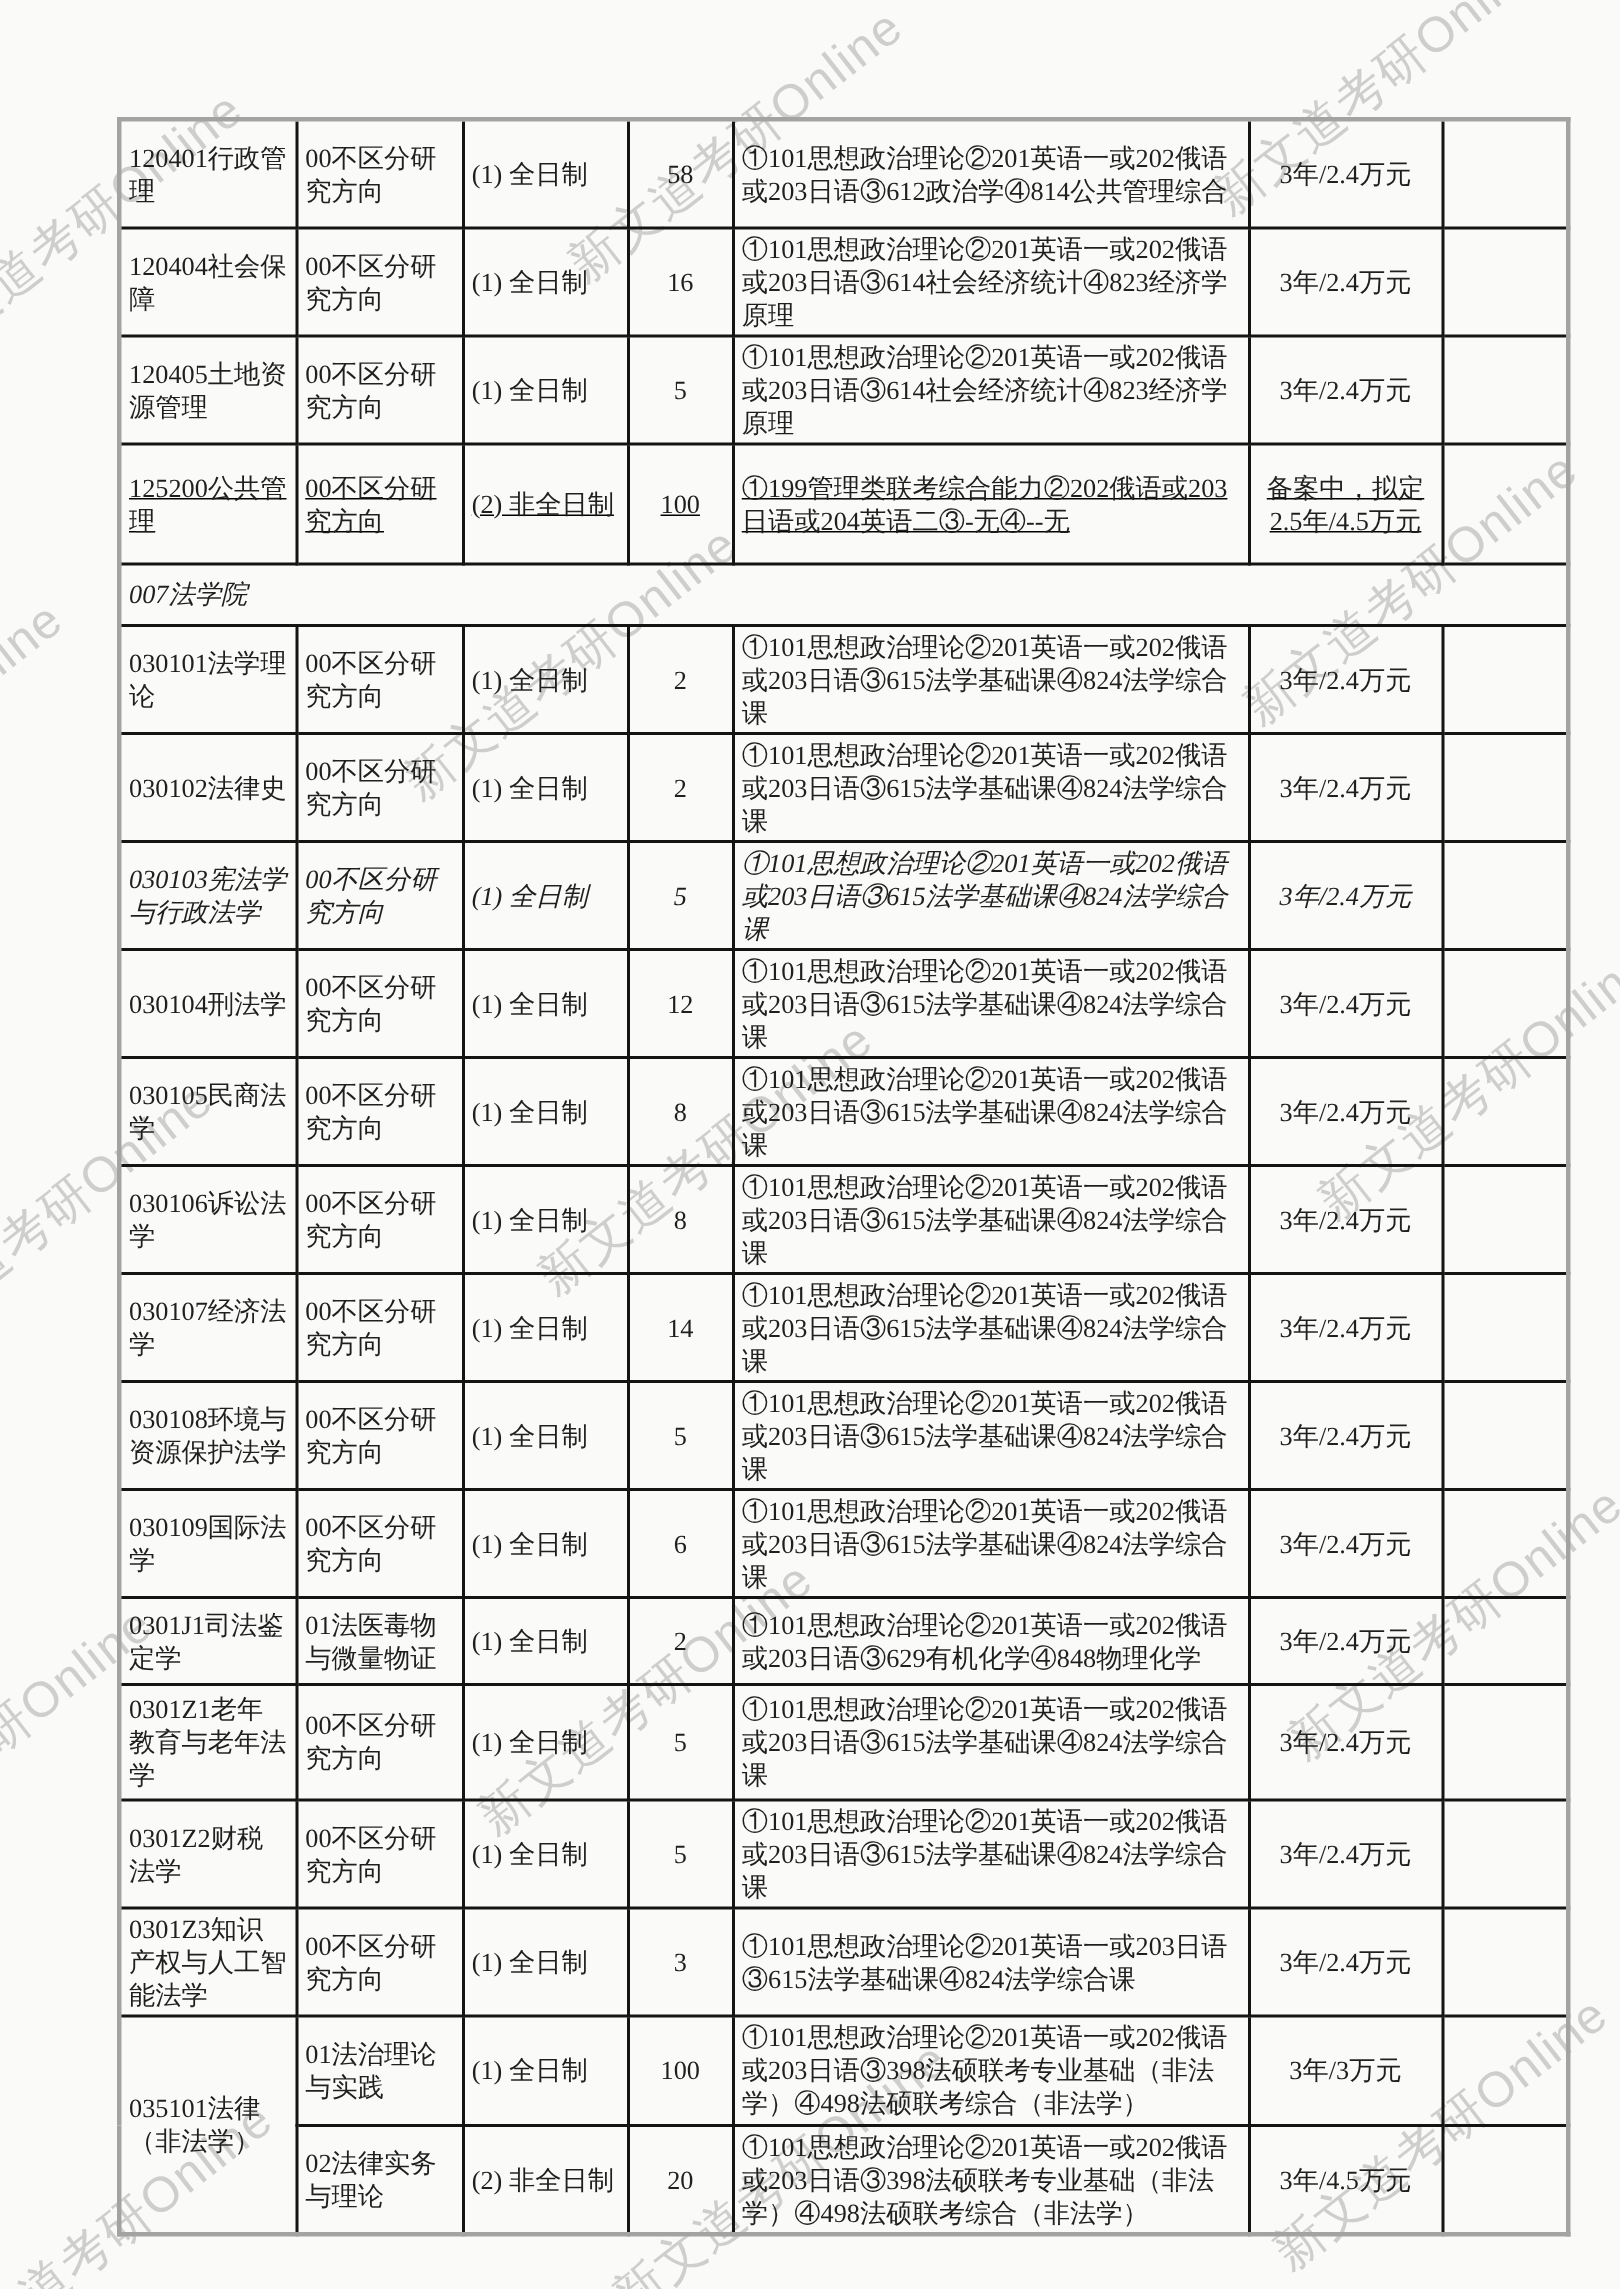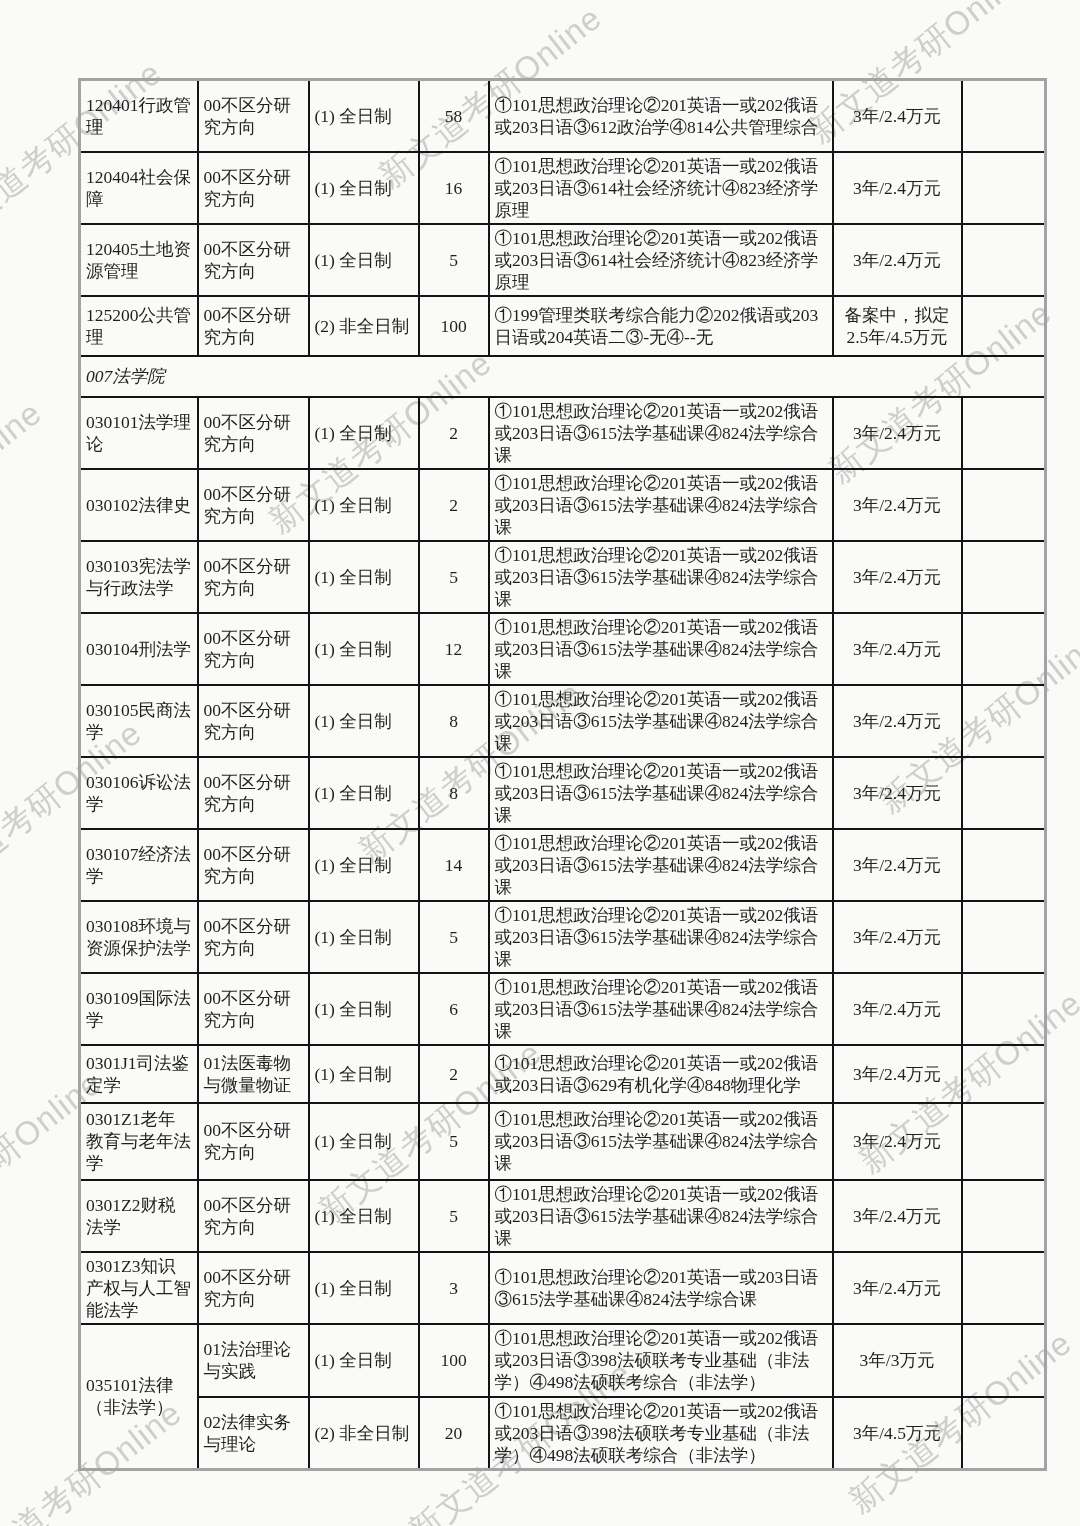--- a/index.html
+++ b/index.html
@@ -120,21 +120,21 @@
         </tr>
         <tr style="height: 71px;">
           <td class="c-code">120405土地资源管理</td>
           <td class="c-direction">00不区分研究方向</td>
           <td class="c-mode">(1) 全日制</td>
           <td class="c-quota">5</td>
           <td class="c-subjects">①101思想政治理论②201英语一或202俄语或203日语③614社会经济统计④823经济学原理</td>
           <td class="c-fee">3年/2.4万元</td>
           <td class="c-note"></td>
         </tr>
-        <tr style="height: 60px;">
+        <tr style="height: 80px; text-decoration: underline;">
           <td class="c-code">125200公共管理</td>
           <td class="c-direction">00不区分研究方向</td>
           <td class="c-mode">(2) 非全日制</td>
           <td class="c-quota">100</td>
           <td class="c-subjects">①199管理类联考综合能力②202俄语或203日语或204英语二③-无④--无</td>
           <td class="c-fee">备案中，拟定2.5年/4.5万元</td>
           <td class="c-note"></td>
         </tr>
         <tr style="height: 41px; font-style: italic;">
           <td colspan="7" class="section-cell">007法学院</td>
@@ -150,21 +150,21 @@
         </tr>
         <tr style="height: 71px;">
           <td class="c-code">030102法律史</td>
           <td class="c-direction">00不区分研究方向</td>
           <td class="c-mode">(1) 全日制</td>
           <td class="c-quota">2</td>
           <td class="c-subjects">①101思想政治理论②201英语一或202俄语或203日语③615法学基础课④824法学综合课</td>
           <td class="c-fee">3年/2.4万元</td>
           <td class="c-note"></td>
         </tr>
-        <tr style="height: 72px;">
+        <tr style="height: 72px; font-style: italic;">
           <td class="c-code">030103宪法学与行政法学</td>
           <td class="c-direction">00不区分研究方向</td>
           <td class="c-mode">(1) 全日制</td>
           <td class="c-quota">5</td>
           <td class="c-subjects">①101思想政治理论②201英语一或202俄语或203日语③615法学基础课④824法学综合课</td>
           <td class="c-fee">3年/2.4万元</td>
           <td class="c-note"></td>
         </tr>
         <tr style="height: 71px;">
           <td class="c-code">030104刑法学</td>

